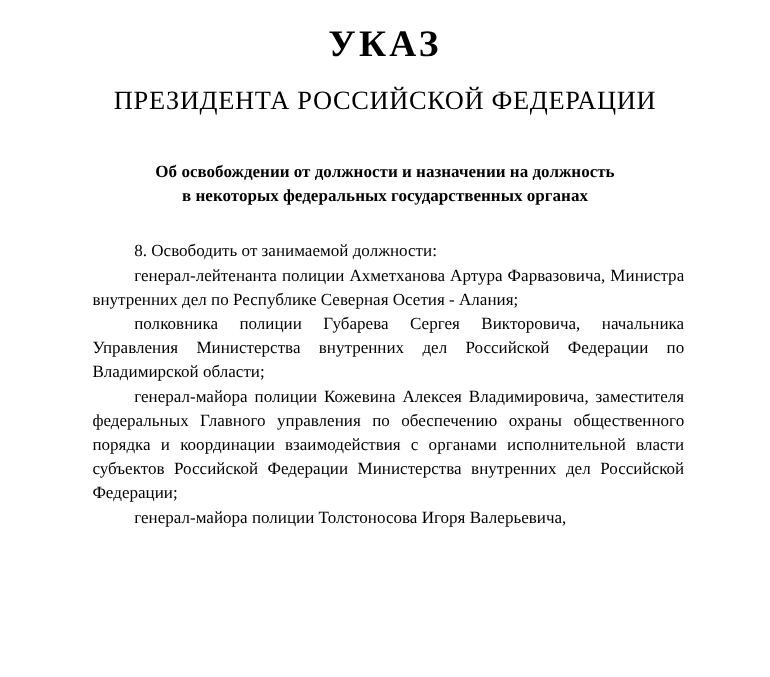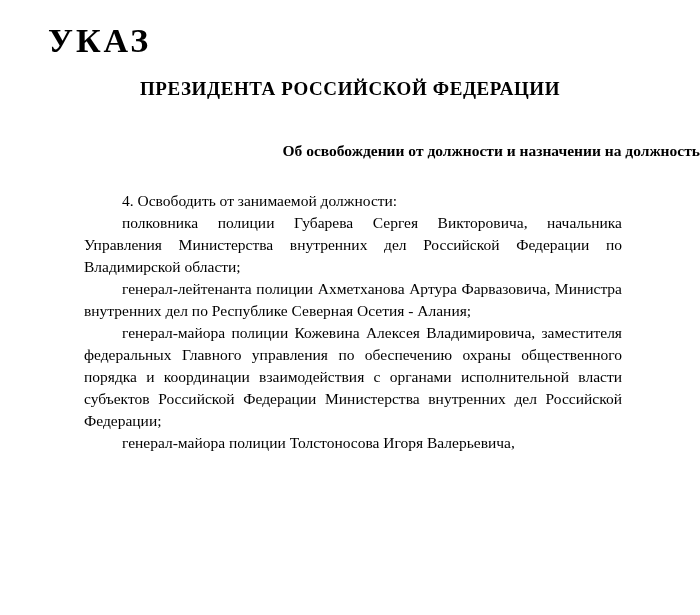--- a/index.html
+++ b/index.html
@@ -15,38 +15,37 @@
     overflow: hidden;
   }
   .page {
     width: 700px;
     height: 615px;
     box-sizing: border-box;
     padding: 0;
     position: relative;
   }
   .doc-title {
-    text-align: left;
+    text-align: center;
     font-size: 34px;
     font-weight: bold;
     letter-spacing: 3px;
     margin-top: 22px;
     line-height: 1.1;
-    margin-left: 48px;
   }
   .doc-subtitle {
     text-align: center;
-    font-size: 19px;
-    font-weight: bold;
+    font-size: 24px;
+    font-weight: normal;
     letter-spacing: 0.6px;
     margin-top: 20px;
     line-height: 1.1;
   }
   .doc-heading {
-    text-align: right;
+    text-align: center;
     font-size: 15.5px;
     font-weight: bold;
     margin-top: 40px;
     line-height: 1.42;
   }
   .doc-heading div {
     display: block;
   }
   .body-block {
     margin-top: 28px;
@@ -70,23 +69,24 @@
 <body>
 
 <div class="page">
 
   <div class="doc-title">УКАЗ</div>
 
   <div class="doc-subtitle">ПРЕЗИДЕНТА РОССИЙСКОЙ ФЕДЕРАЦИИ</div>
 
   <div class="doc-heading">
     <div>Об освобождении от должности и назначении на должность</div>
+    <div>в некоторых федеральных государственных органах</div>
   </div>
 
   <div class="body-block">
-    <p class="para">4. Освободить от занимаемой должности:</p>
+    <p class="para">8. Освободить от занимаемой должности:</p>
+    <p class="para">генерал-лейтенанта полиции Ахметханова Артура Фарвазовича, Министра внутренних дел по Республике Северная Осетия - Алания;</p>
     <p class="para">полковника полиции Губарева Сергея Викторовича, начальника Управления Министерства внутренних дел Российской Федерации по Владимирской области;</p>
-    <p class="para">генерал-лейтенанта полиции Ахметханова Артура Фарвазовича, Министра внутренних дел по Республике Северная Осетия - Алания;</p>
     <p class="para justify-full">генерал-майора полиции Кожевина Алексея Владимировича, заместителя федеральных Главного управления по обеспечению охраны общественного порядка и координации взаимодействия с органами исполнительной власти субъектов Российской Федерации Министерства внутренних дел Российской Федерации;</p>
     <p class="para justify-full">генерал-майора полиции Толстоносова Игоря Валерьевича,</p>
   </div>
 
 </div>
 
 </body></html>

